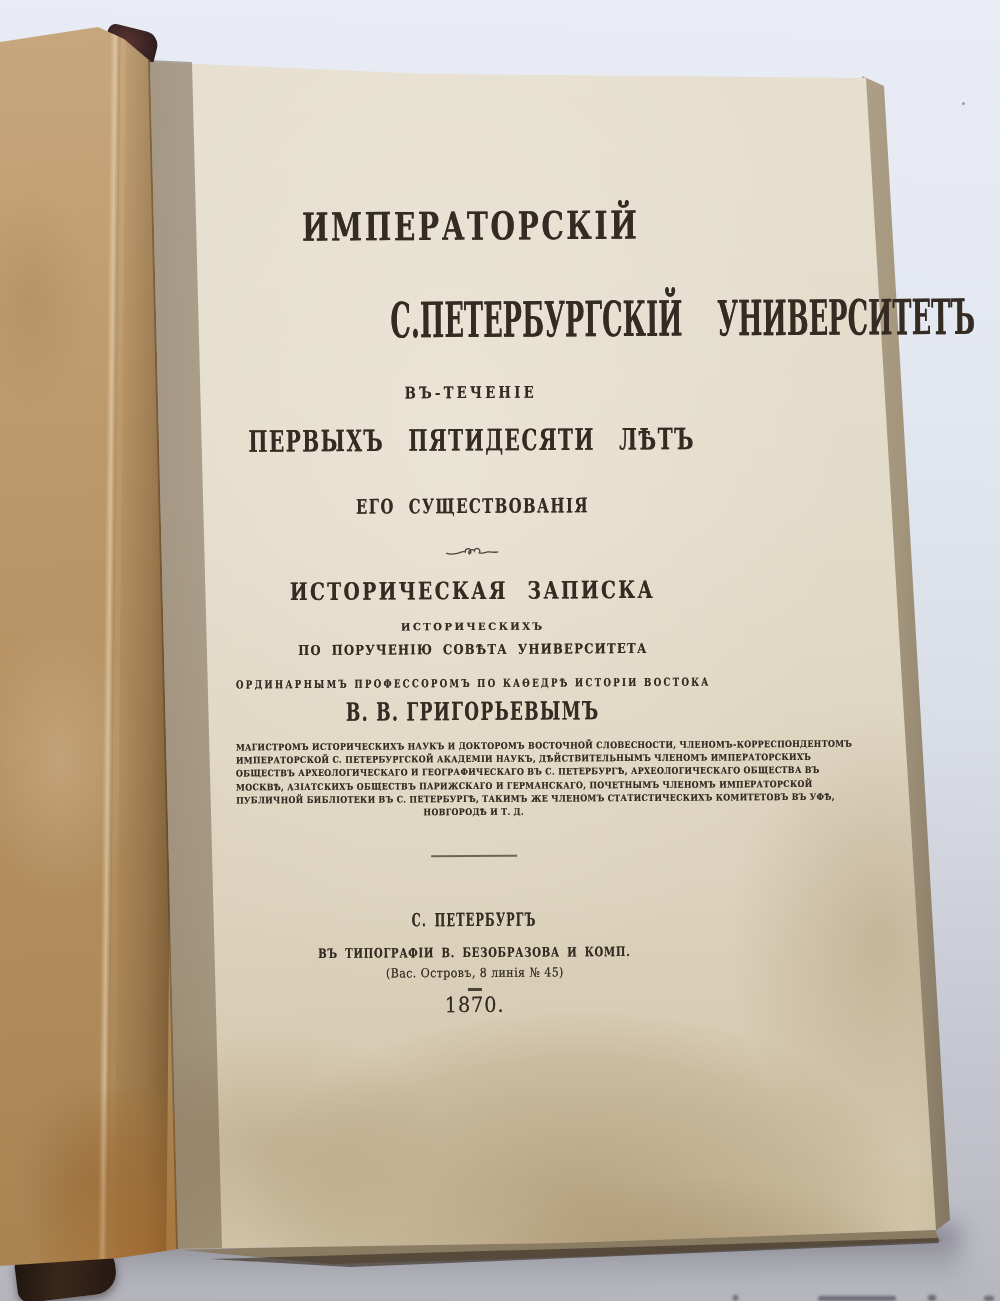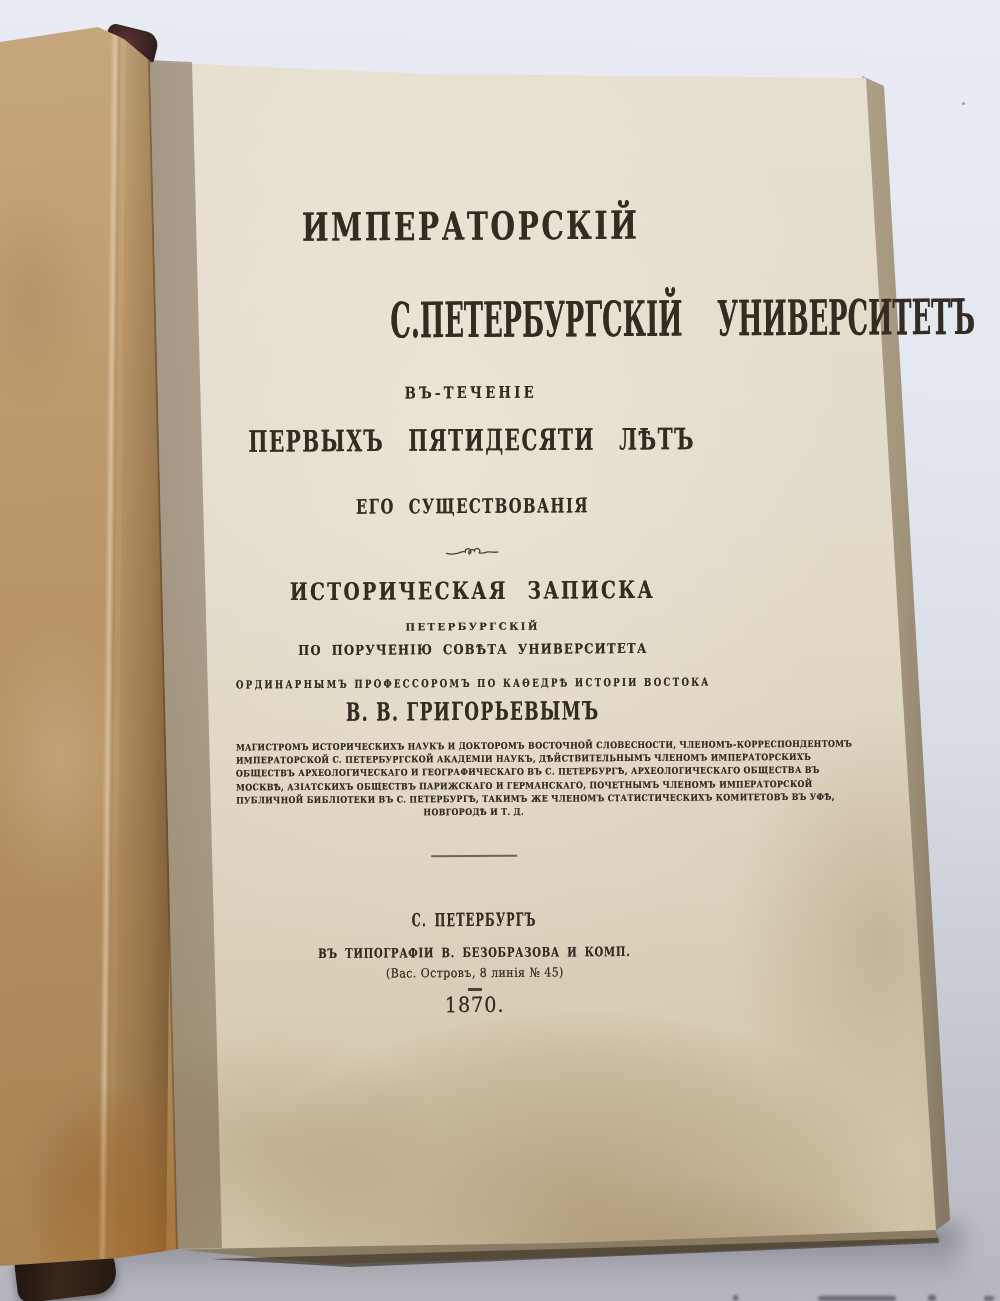--- a/index.html
+++ b/index.html
@@ -169,21 +169,21 @@
       <svg width="54" height="14" viewBox="0 0 54 14" aria-hidden="true">
         <path d="M1 8 C5 10 9 9 13 8 C16 7 18 6 20 7 a2.8 2.8 0 1 1 4 2 a2.8 2.8 0 1 1 5 -3 a2.8 2.8 0 1 1 5 2 C37 9 40 7 43 7 C47 7 50 8 53 7" stroke="#4a4138" fill="none" stroke-width="1.3"></path>
       </svg>
     </div>
 
     <div class="line l-zapiska">
       <span class="tx">ИСТОРИЧЕСКАЯ ЗАПИСКА</span>
     </div>
 
     <div class="line l-sost">
-      <span class="tx">ПЕТЕРБУРГСКІЙ</span>
+      <span class="tx">ИСТОРИЧЕСКИХЪ</span>
     </div>
 
     <div class="line l-poruch">
       <span class="tx">ПО ПОРУЧЕНІЮ СОВѢТА УНИВЕРСИТЕТА</span>
     </div>
 
     <div class="line l-prof">
       <span class="tx">ОРДИНАРНЫМЪ ПРОФЕССОРОМЪ ПО КАѲЕДРѢ ИСТОРІИ ВОСТОКА</span>
     </div>
 

